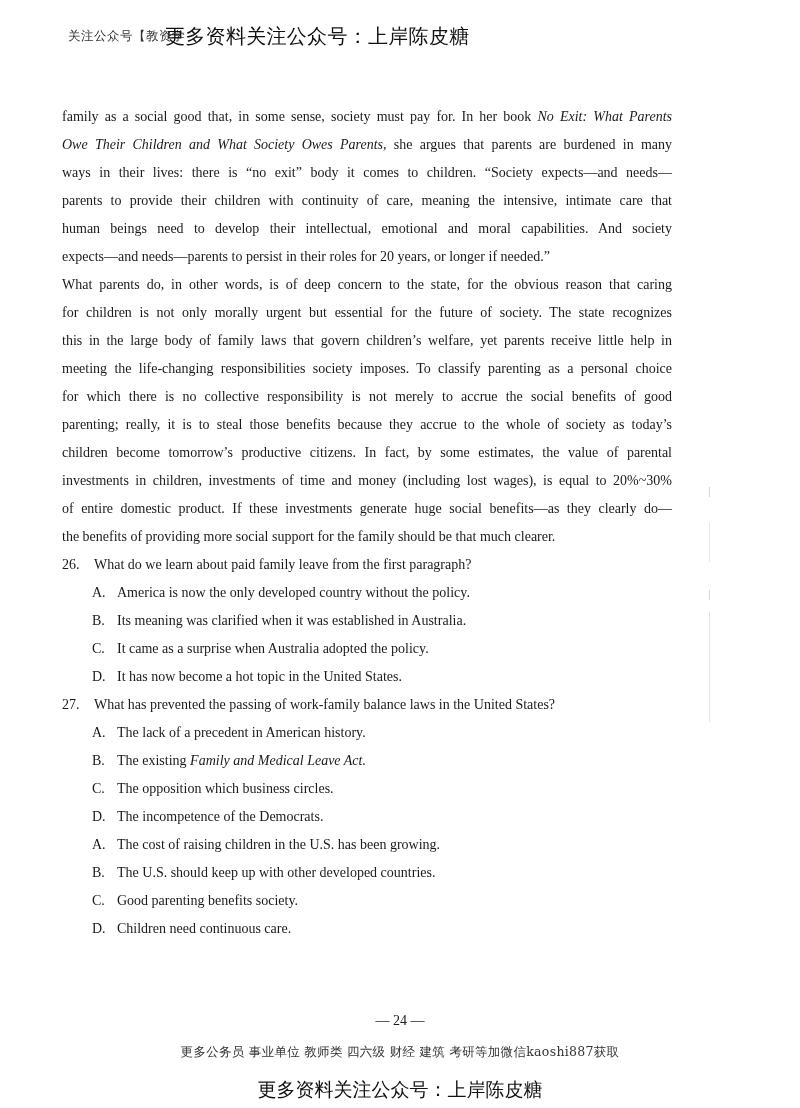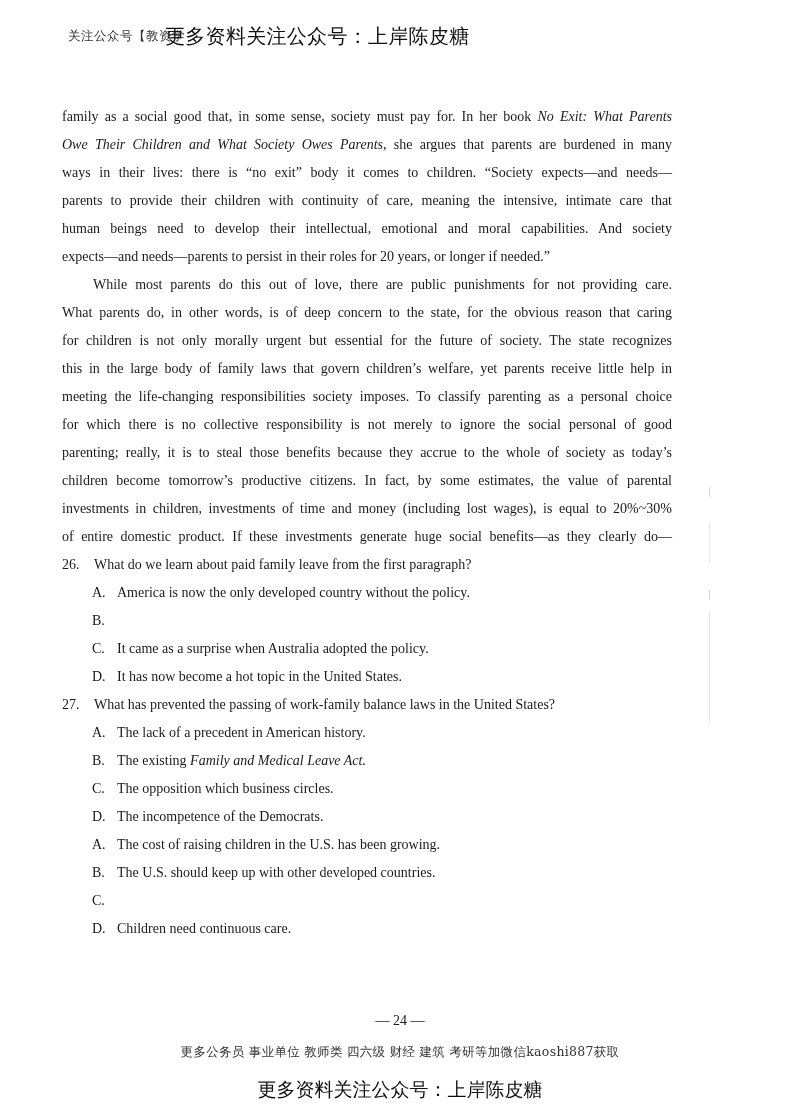--- a/index.html
+++ b/index.html
@@ -62,43 +62,44 @@
 <div class="content">
   <div id="para1">
       <span class="line"><span>family as a social good that, in some sense, society must pay for. In her book </span><i>No Exit: What Parents</i></span>
       <span class="line"><i>Owe Their Children and What Society Owes Parents</i><span>, she argues that parents are burdened in many</span></span>
       <span class="line"><span>ways in their lives: there is “no exit” body it comes to children. “Society expects—and needs—</span></span>
       <span class="line"><span>parents to provide their children with continuity of care, meaning the intensive, intimate care that</span></span>
       <span class="line"><span>human beings need to develop their intellectual, emotional and moral capabilities. And society</span></span>
       <span class="line last"><span>expects—and needs—parents to persist in their roles for 20 years, or longer if needed.”</span></span>
     </div>
   <div id="para2">
-      <span class="line indent"><span>While most parents do this out of love, there are public punishments for not providing care.</span></span>
       <span class="line"><span>What parents do, in other words, is of deep concern to the state, for the obvious reason that caring</span></span>
       <span class="line"><span>for children is not only morally urgent but essential for the future of society. The state recognizes</span></span>
       <span class="line"><span>this in the large body of family laws that govern children’s welfare, yet parents receive little help in</span></span>
       <span class="line"><span>meeting the life-changing responsibilities society imposes. To classify parenting as a personal choice</span></span>
-      <span class="line"><span>for which there is no collective responsibility is not merely to ignore the social personal of good</span></span>
+      <span class="line"><span>for which there is no collective responsibility is not merely to accrue the social benefits of good</span></span>
       <span class="line"><span>parenting; really, it is to steal those benefits because they accrue to the whole of society as today’s</span></span>
       <span class="line"><span>children become tomorrow’s productive citizens. In fact, by some estimates, the value of parental</span></span>
       <span class="line"><span>investments in children, investments of time and money (including lost wages), is equal to 20%~30%</span></span>
       <span class="line"><span>of entire domestic product. If these investments generate huge social benefits—as they clearly do—</span></span>
+      <span class="line last"><span>the benefits of providing more social support for the family should be that much clearer.</span></span>
     </div>
   <div id="questions">
       <div class="q">
         <div class="q-row">
           <span class="q-num">26.</span>
           <span>What do we learn about paid family leave from the first paragraph?</span>
         </div>
         <div class="opt-row">
           <span class="opt-letter">A.</span>
           <span><span>America is now the only developed country without the policy.</span></span>
         </div>
         <div class="opt-row">
           <span class="opt-letter">B.</span>
+          <span><span>Its meaning was clarified when it was established in Australia.</span></span>
         </div>
         <div class="opt-row">
           <span class="opt-letter">C.</span>
           <span><span>It came as a surprise when Australia adopted the policy.</span></span>
         </div>
         <div class="opt-row">
           <span class="opt-letter">D.</span>
           <span><span>It has now become a hot topic in the United States.</span></span>
         </div>
       </div>
@@ -128,20 +129,21 @@
         <div class="opt-row">
           <span class="opt-letter">A.</span>
           <span><span>The cost of raising children in the U.S. has been growing.</span></span>
         </div>
         <div class="opt-row">
           <span class="opt-letter">B.</span>
           <span><span>The U.S. should keep up with other developed countries.</span></span>
         </div>
         <div class="opt-row">
           <span class="opt-letter">C.</span>
+          <span><span>Good parenting benefits society.</span></span>
         </div>
         <div class="opt-row">
           <span class="opt-letter">D.</span>
           <span><span>Children need continuous care.</span></span>
         </div>
       </div>
     </div>
 </div>
 
 <div class="scan-mark" style="top:487px;height:10px;"></div>

